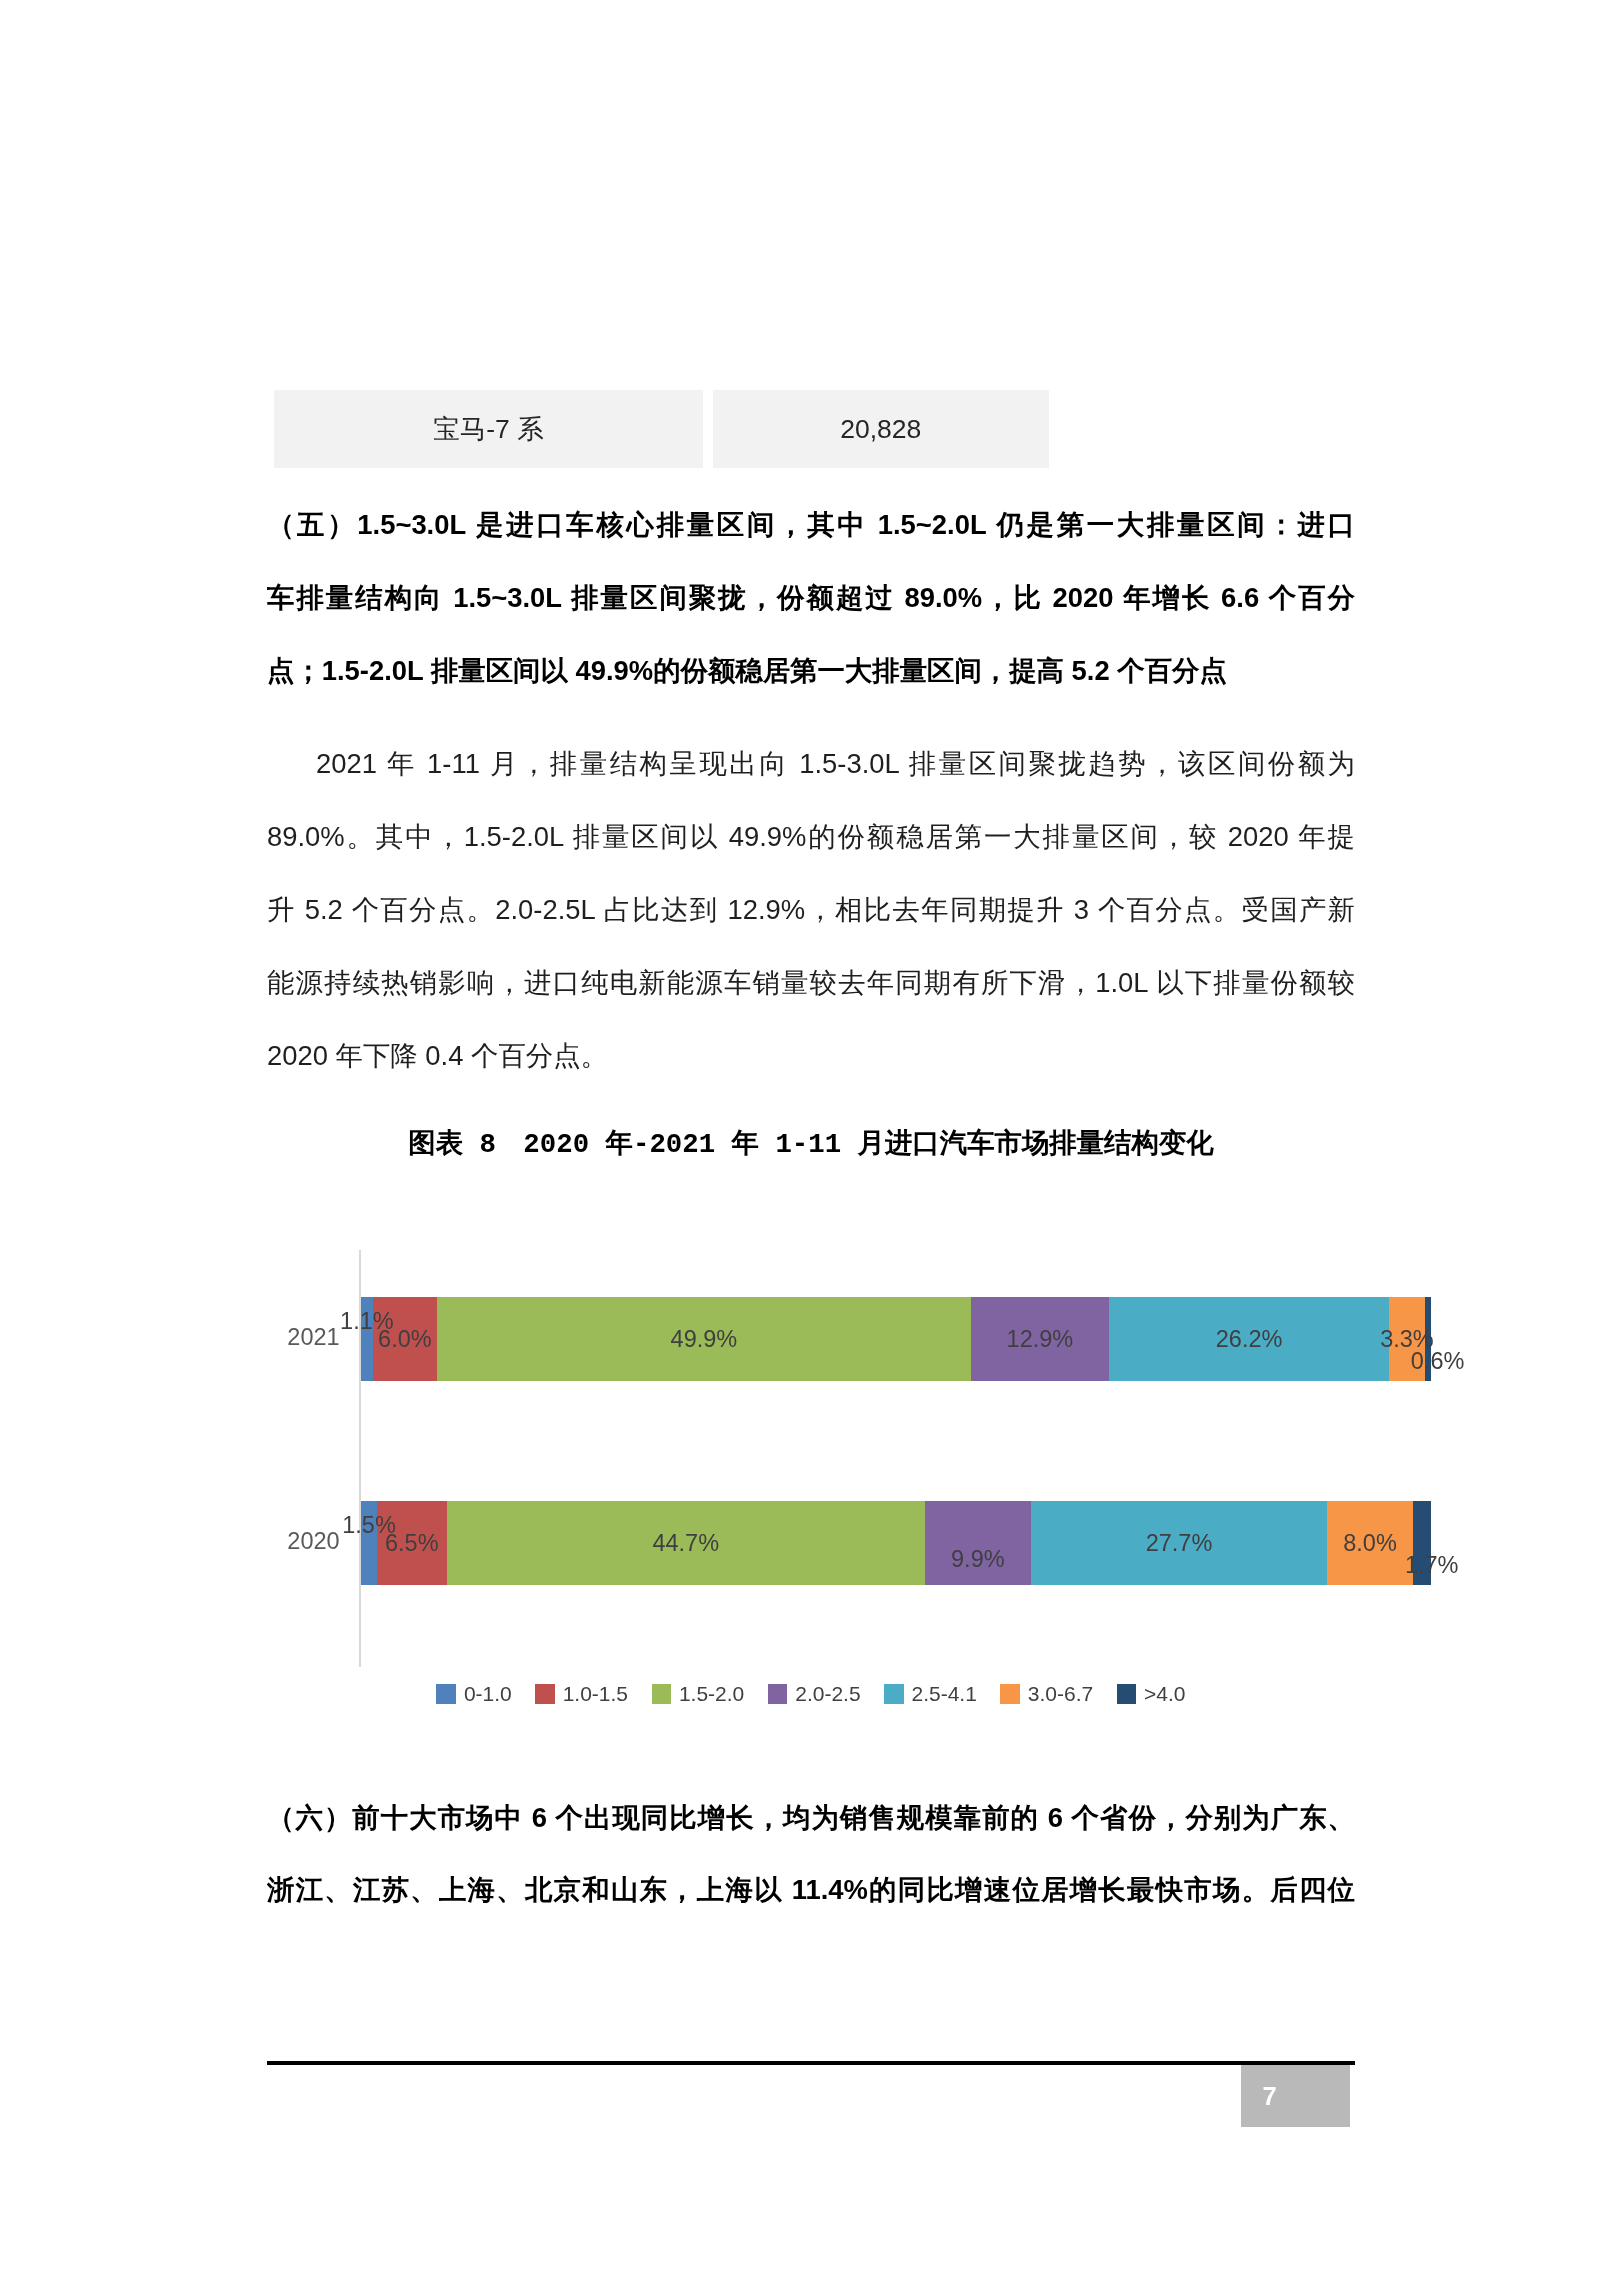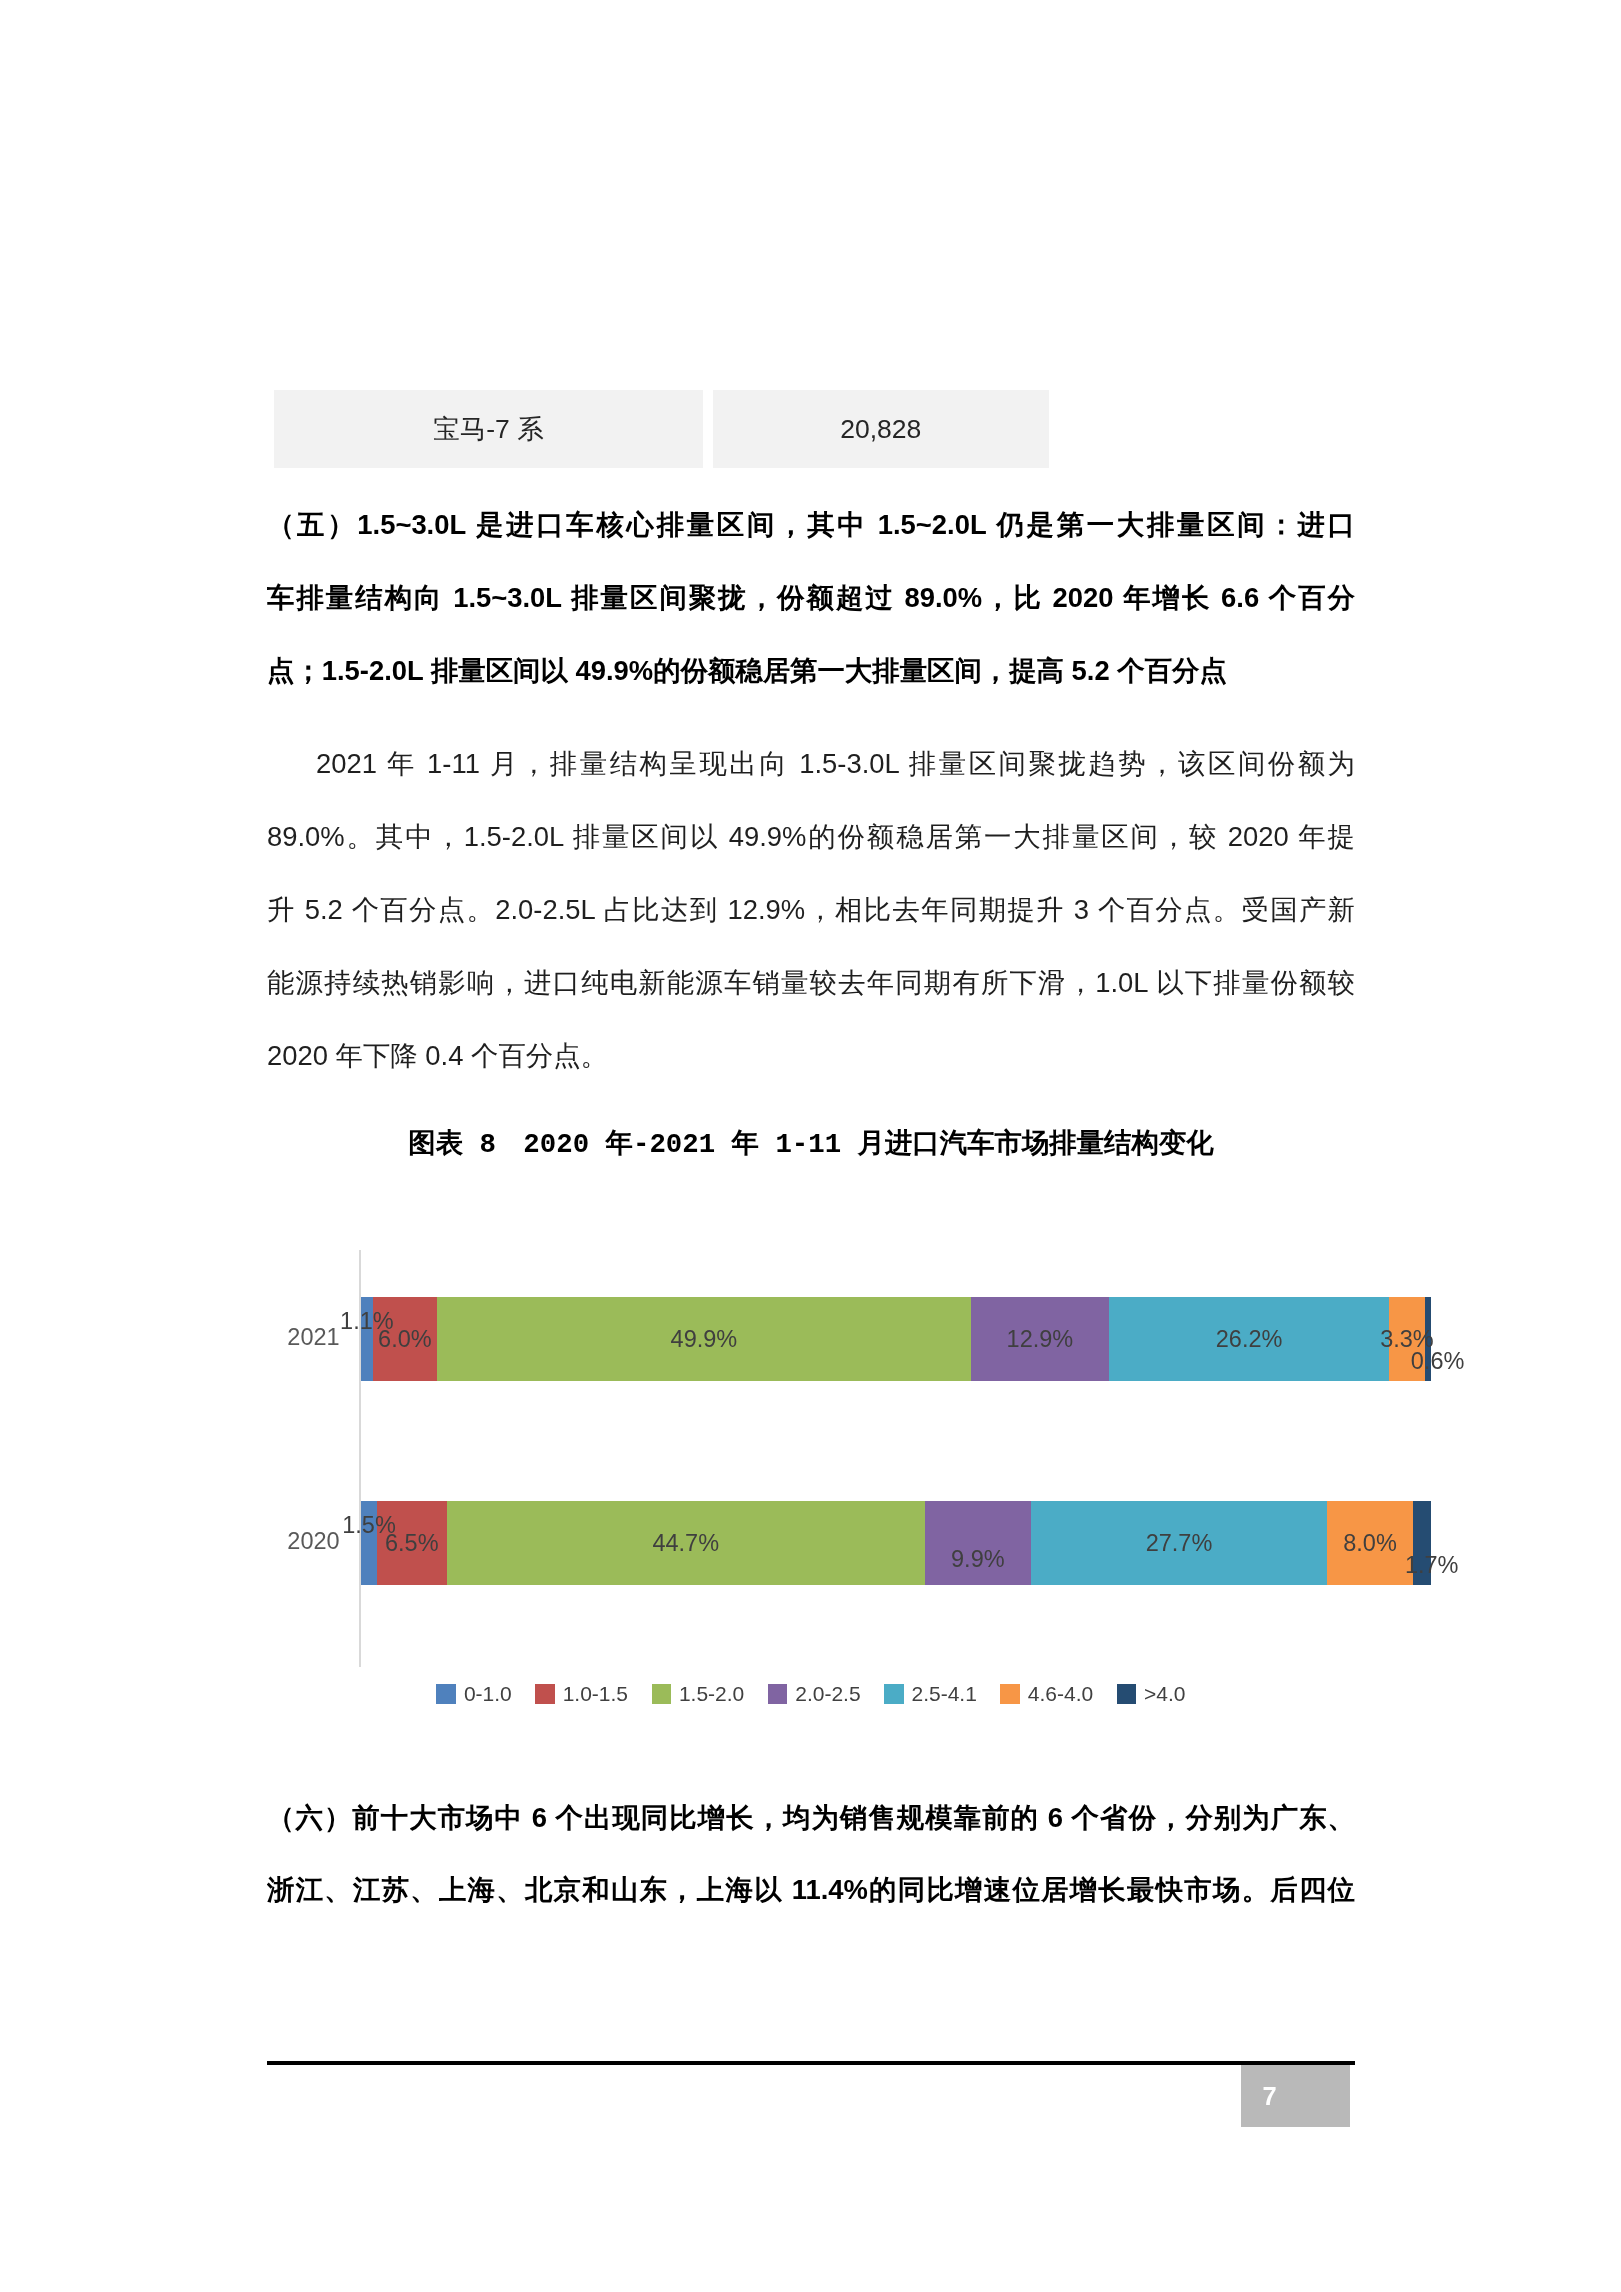--- a/index.html
+++ b/index.html
@@ -170,21 +170,21 @@
     <span class="legend-item">
       <span class="swatch" style="background: rgb(128, 100, 162);"></span>
       <span>2.0-2.5</span>
     </span>
     <span class="legend-item">
       <span class="swatch" style="background: rgb(75, 172, 198);"></span>
       <span>2.5-4.1</span>
     </span>
     <span class="legend-item">
       <span class="swatch" style="background: rgb(247, 150, 70);"></span>
-      <span>4.6-4.0</span>
+      <span>3.0-6.7</span>
     </span>
     <span class="legend-item">
       <span class="swatch" style="background: rgb(37, 76, 114);"></span>
       <span>&gt;4.0</span>
     </span>
   </div>
 
 <div class="sec-heading" id="sec6-heading">
   <div class="textline just">（六）前十大市场中 6 个出现同比增长，均为销售规模靠前的 6 个省份，分别为广东、</div>
   <div class="textline just">浙江、江苏、上海、北京和山东，上海以 11.4%的同比增速位居增长最快市场。后四位</div>

